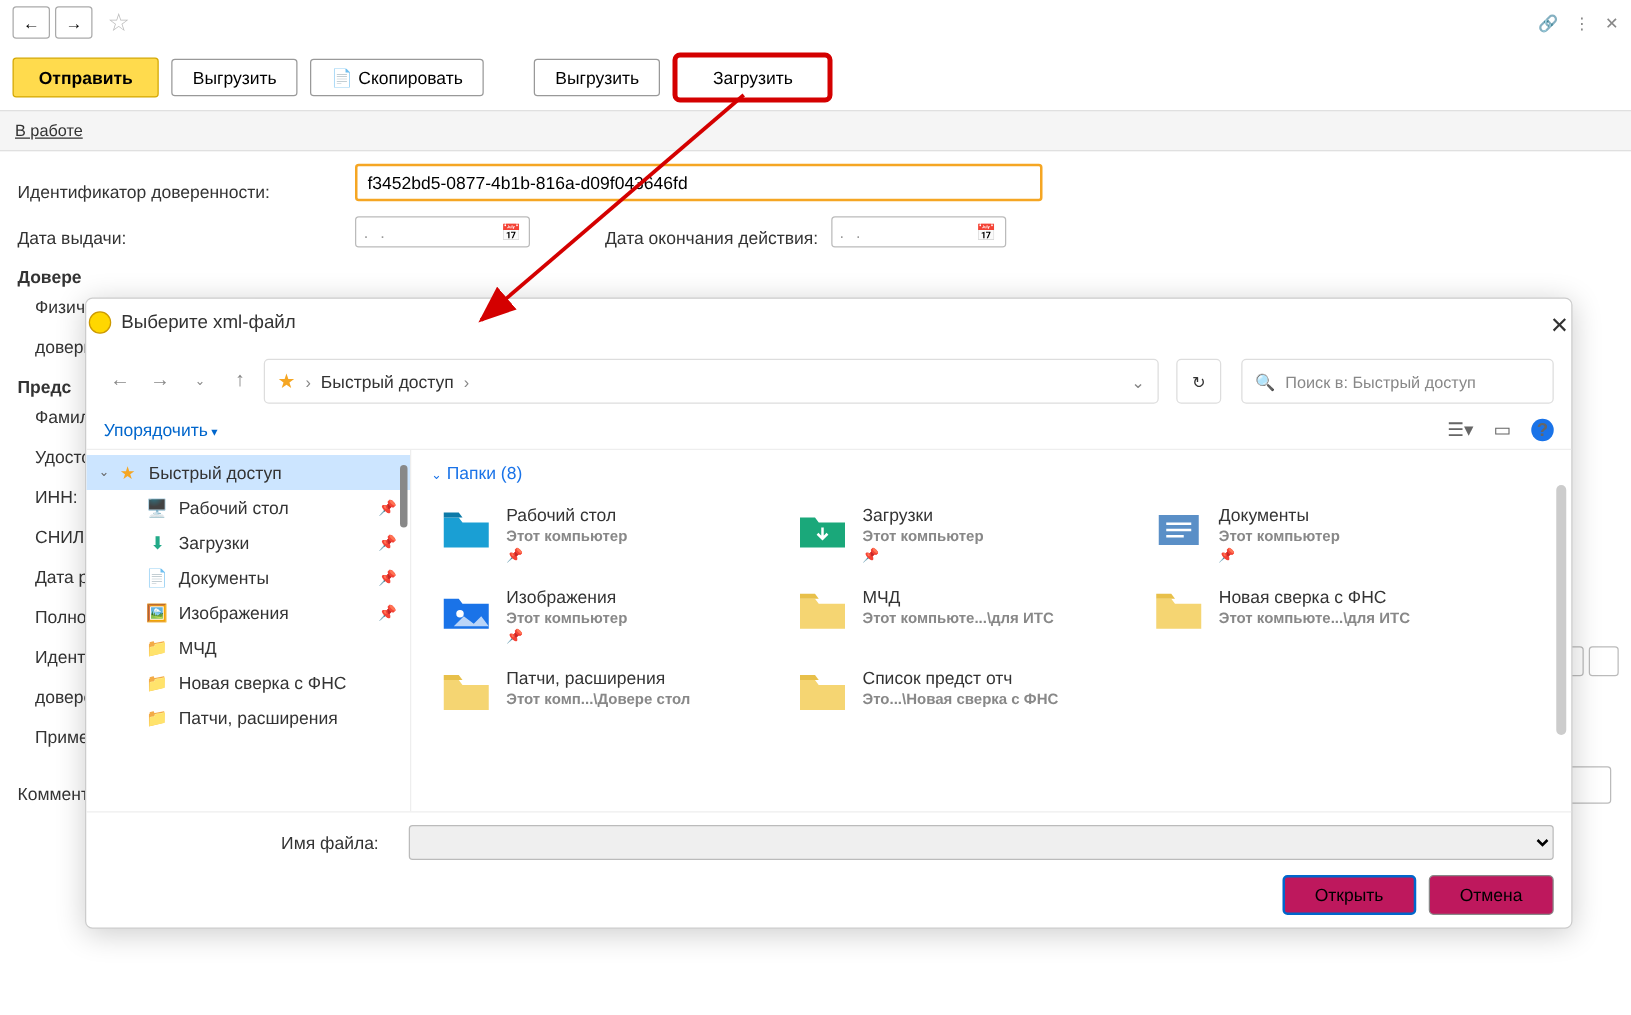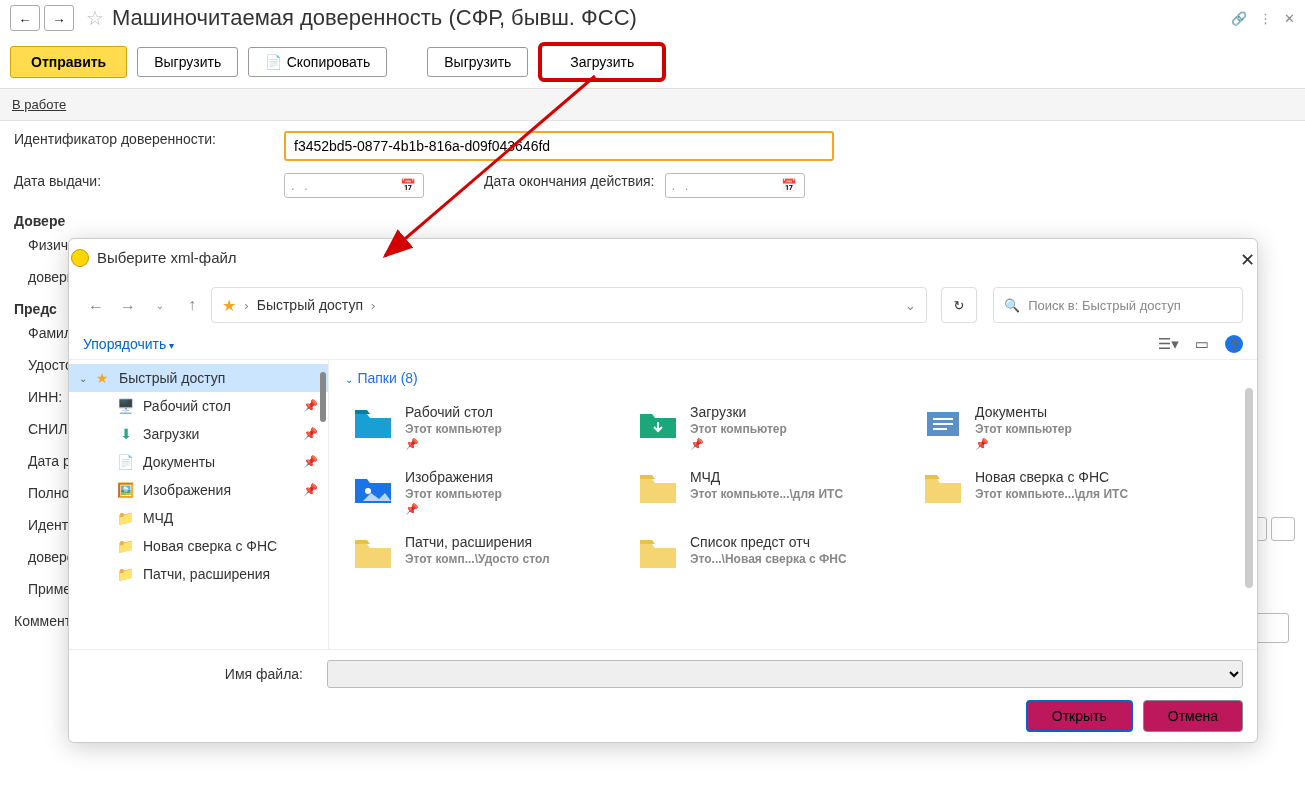--- a/index.html
+++ b/index.html
@@ -18,21 +18,21 @@
 .btn { padding: 6px 16px; border: 1px solid #999; background: #fff; border-radius: 3px; font-size: 14px; cursor: pointer; }
 .btn-yellow { background: #ffdb4d; border-color: #d4a700; font-weight: bold; padding: 7px 20px; }
 .btn-highlight { border: 4px solid #d40000; padding: 8px 28px; border-radius: 6px; }
 
 
 .status-bar { background: #f5f5f5; padding: 8px 12px; border-top: 1px solid #e0e0e0; border-bottom: 1px solid #e0e0e0; }
 .status-bar a { color: #333; text-decoration: underline; }
 
 
 .form { padding: 10px 14px; }
-.form-row { display: flex; align-items: flex-start; margin-bottom: 12px; }
+.form-row { display: flex; align-items: flex-end; margin-bottom: 12px; }
 .form-row label { width: 270px; font-size: 14px; }
 .form-input { border: 1px solid #bbb; padding: 5px 8px; font-size: 14px; border-radius: 3px; }
 .input-id { width: 550px; border: 2px solid #f5a623; }
 .date-input { border: 1px solid #bbb; padding: 4px 6px; border-radius: 3px; display: inline-flex; align-items: center; width: 140px; }
 .date-input .dots { color: #999; letter-spacing: 3px; flex: 1; }
 .date-input .cal-icon { color: #666; }
 .form-row .second-label { margin-left: 60px; margin-right: 10px; font-size: 14px; }
 
 .section-label { font-weight: bold; font-size: 14px; margin: 15px 0 8px 0; }
 
@@ -100,21 +100,20 @@
 
 .small-box { width: 24px; height: 24px; border: 1px solid #bbb; border-radius: 3px; display: inline-block; margin-left: 4px; }
 </style>
 </head>
 <body>
 
 <div class="header">
   <button class="nav-btn">←</button>
   <button class="nav-btn">→</button>
   <span class="star-icon">☆</span>
-  <span class="title">Машиночитаемая доверенность (СФР, бывш. ФСС)</span>
   <div class="header-right">
     <span>🔗</span>
     <span>⋮</span>
     <span>✕</span>
   </div>
 </div>
 
 <div class="toolbar">
   <button class="btn btn-yellow">Отправить</button>
   <button class="btn">Выгрузить</button>
@@ -359,21 +358,21 @@
           </div>
           <div class="folder-item">
             <div class="folder-icon">
               <svg class="folder-svg" viewBox="0 0 40 34">
                 <path d="M2 8 L14 8 L17 12 L38 12 L38 32 L2 32 Z" fill="#f5d572"></path>
                 <path d="M2 4 L14 4 L17 8 L2 8 Z" fill="#e8c04a"></path>
               </svg>
             </div>
             <div class="folder-text">
               <div class="fname">Патчи, расширения</div>
-              <div class="fsub">Этот комп...\Удосто стол</div>
+              <div class="fsub">Этот комп...\Довере стол</div>
             </div>
           </div>
           <div class="folder-item">
             <div class="folder-icon">
               <svg class="folder-svg" viewBox="0 0 40 34">
                 <path d="M2 8 L14 8 L17 12 L38 12 L38 32 L2 32 Z" fill="#f5d572"></path>
                 <path d="M2 4 L14 4 L17 8 L2 8 Z" fill="#e8c04a"></path>
               </svg>
             </div>
             <div class="folder-text">

